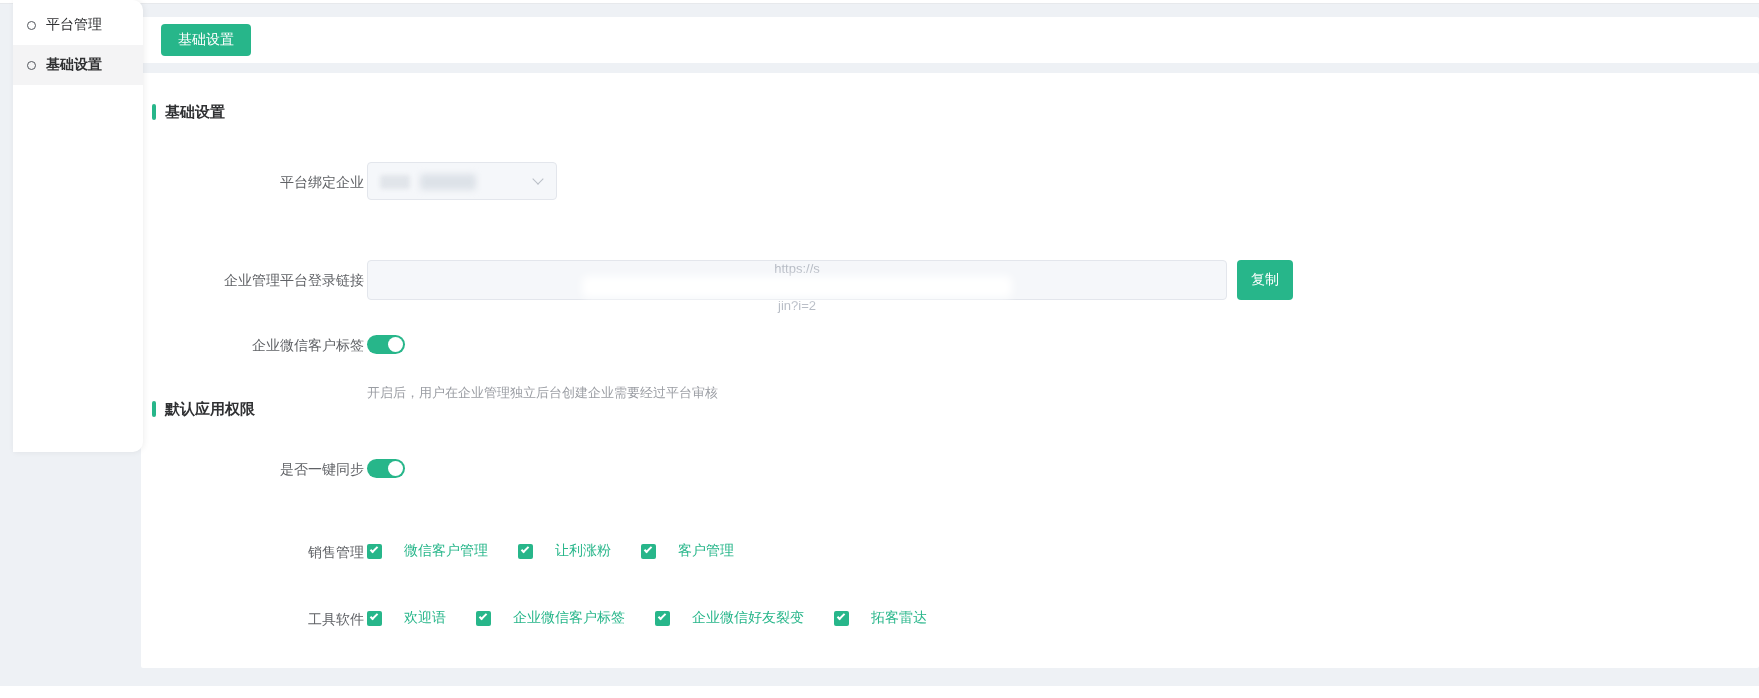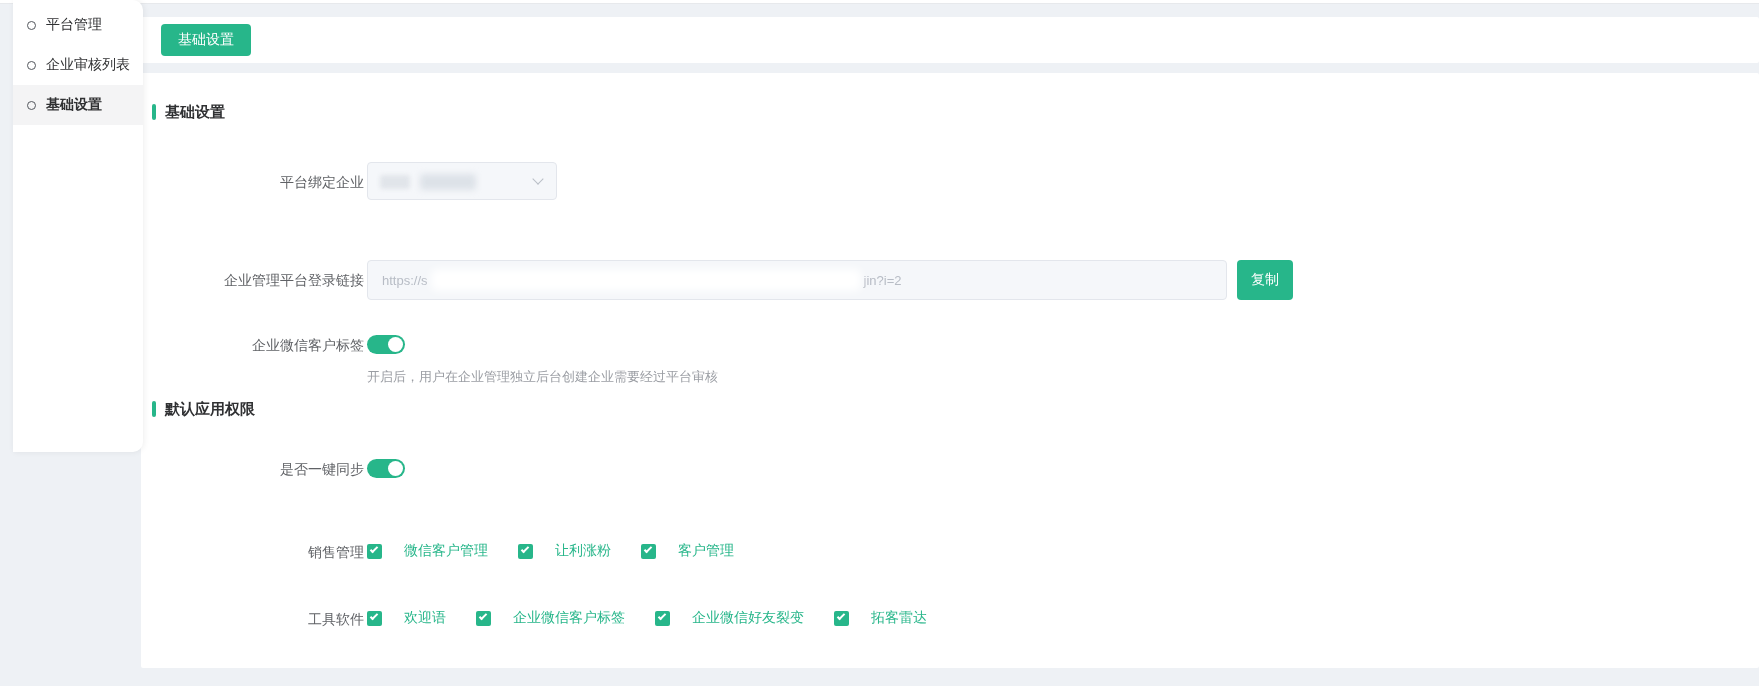--- a/index.html
+++ b/index.html
@@ -48,33 +48,33 @@
   .chev{position:absolute;right:14px;top:12px;width:8px;height:8px;
     border-right:1.5px solid #b9bec7;border-bottom:1.5px solid #b9bec7;transform:rotate(45deg);}
 
   .note{position:absolute;left:226px;top:135px;font-size:14px;white-space:nowrap;line-height:18px;}
   .note-normal{color:#333;}
   .note-warn{color:var(--warn);font-weight:bold;}
 
   
   .link-input{position:absolute;left:226px;top:187px;width:860px;height:40px;background:var(--fieldbg);
     border:1px solid var(--fieldborder);border-radius:4px;display:flex;align-items:center;
-    padding:0 14px;font-size:13px;color:#b7bcc5;white-space:nowrap;}
+    padding:0 14px;font-size:13px;color:#b7bcc5;white-space:nowrap;flex-direction:column;}
   .url-redacted{width:430px;height:22px;background:#fff;filter:blur(4px);border-radius:6px;margin:0 3px;flex:none;}
   .copy-btn{position:absolute;left:1096px;top:187px;width:56px;height:40px;background:var(--accent);
     color:#fff;font-size:14px;border:none;border-radius:4px;cursor:pointer;font-family:inherit;}
 
   
   .switch{position:absolute;width:38px;height:19px;border-radius:10px;background:var(--accent);cursor:pointer;}
   .knob{position:absolute;right:2px;top:2px;width:15px;height:15px;border-radius:50%;background:#fff;}
   .sw1{left:226px;top:262px;}
   .sw2{left:226px;top:386px;}
 
   .desc{position:absolute;left:226px;font-size:13px;color:#9a9da3;white-space:nowrap;line-height:16px;}
-  .desc1{top:296px;font-family:Liberation Serif, serif;}
+  .desc1{top:312px;font-family:Liberation Serif, serif;}
   .desc2{top:420px;}
 
   
   .cb-group{position:absolute;left:226px;display:flex;gap:30px;}
   .cbg1{top:469px;}
   .cbg2{top:536px;}
   .cb{display:flex;align-items:center;gap:22px;cursor:pointer;}
   .cbbox{position:relative;width:15px;height:15px;background:var(--accent);border-radius:2px;flex:none;}
   .tick{position:absolute;left:3px;top:3.5px;width:8px;height:4px;
     border-left:2px solid #fff;border-bottom:2px solid #fff;transform:rotate(-45deg);}
@@ -85,24 +85,20 @@
 </head>
 <body>
 
 <div class="screen">
   <div class="top-strip"></div>
 
   <aside class="sidebar">
     <div class="side-item">
       <span class="radio-icon"></span>
       <span class="side-label">平台管理</span>
-    </div>
-    <div class="side-item">
-      <span class="radio-icon"></span>
-      <span class="side-label">企业审核列表</span>
     </div>
     <div class="side-item active">
       <span class="radio-icon"></span>
       <span class="side-label">基础设置</span>
     </div>
   </aside>
 
   <div class="topbar">
     <button class="tab-btn">基础设置</button>
   </div>

